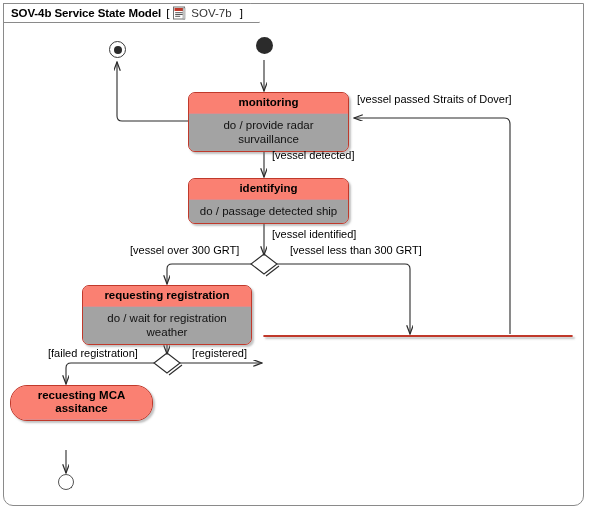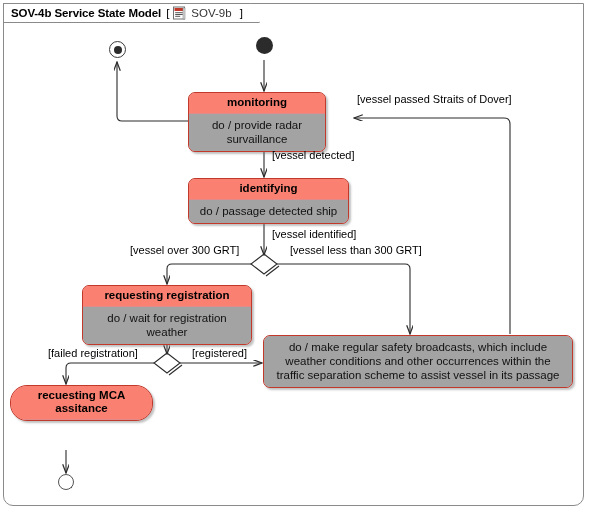--- a/index.html
+++ b/index.html
@@ -176,21 +176,21 @@
     <span class="doc-icon">
       <svg width="14" height="14" viewBox="0 0 14 14" xmlns="http://www.w3.org/2000/svg">
         <rect x="1.5" y="1" width="11" height="12" fill="#ffffff" stroke="#707070" stroke-width="1"></rect>
         <rect x="2.5" y="2" width="9" height="3" fill="#c0392b"></rect>
         <rect x="3.2" y="6.2" width="7.6" height="1" fill="#555555"></rect>
         <rect x="3.2" y="8" width="7.6" height="1" fill="#555555"></rect>
         <rect x="3.2" y="9.8" width="5" height="1" fill="#555555"></rect>
         <rect x="11" y="2" width="2" height="11" fill="#d9d9d9" stroke="#8a8a8a" stroke-width="0.6"></rect>
       </svg>
     </span>
-    <span class="frame-subtitle">SOV-9b</span>
+    <span class="frame-subtitle">SOV-7b</span>
     <span class="frame-bracket">]</span>
   </div>
 
   <svg class="edges">
     <defs>
       <marker id="arrow" markerWidth="9" markerHeight="9" refX="8" refY="3" orient="auto" markerUnits="strokeWidth">
         <path d="M0,0 L8,3 L0,6" fill="none" stroke="#2b2b2b" stroke-width="1.1"></path>
       </marker>
     </defs>
 
@@ -225,37 +225,36 @@
     <line x1="61.2" y1="477.2" x2="71.8" y2="487.8" stroke="#555555" stroke-width="1.2"></line>
     <line x1="71.8" y1="477.2" x2="61.2" y2="487.8" stroke="#555555" stroke-width="1.2"></line>
   </svg>
 
   <div class="final-node" style="left:109px; top:41px;"></div>
 
   <div class="initial-node" style="left:256px; top:37px;"></div>
 
   <div class="terminate-node" style="left:58px; top:474px;"></div>
 
-  <div class="state" style="left:188px; top:92px; width:138px;">
+  <div class="state" style="left:188px; top:92px; width:161px;">
     <span class="state-name">monitoring</span>
     <span class="state-body">do / provide radar survaillance</span>
   </div>
 
   <div class="state" style="left:188px; top:178px; width:161px;">
     <span class="state-name">identifying</span>
     <span class="state-body">do / passage detected ship</span>
   </div>
 
   <div class="state" style="left:82px; top:285px; width:170px;">
     <span class="state-name">requesting registration</span>
     <span class="state-body">do / wait for registration weather</span>
   </div>
 
   <div class="state" style="left:263px; top:335px; width:310px;">
-    <span class="state-body">do / make regular safety broadcasts, which include weather conditions and other occurrences within the traffic separation scheme to assist vessel in its passage</span>
   </div>
 
   <div class="state" style="left:10px; top:385px; width:143px;border-radius:17px;">
     <span class="state-name">recuesting MCA assitance</span>
   </div>
 
   <div class="guard" style="left:272px; top:149px;">[vessel detected]</div>
 
   <div class="guard" style="left:272px; top:228px;">[vessel identified]</div>
 

